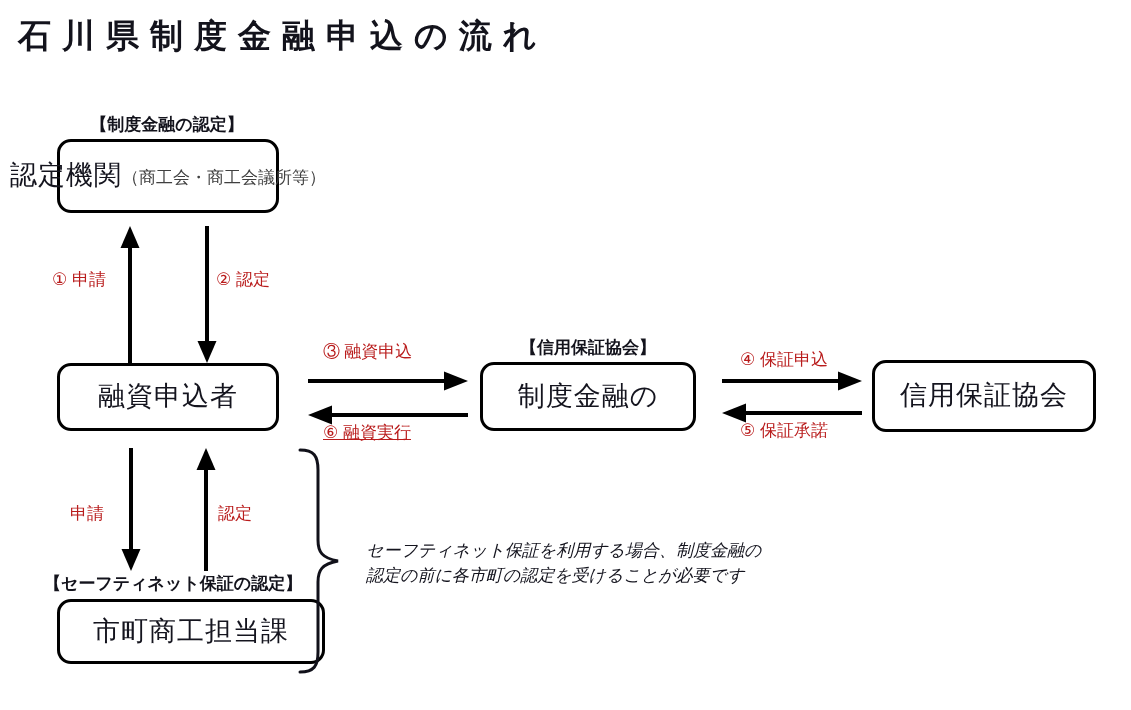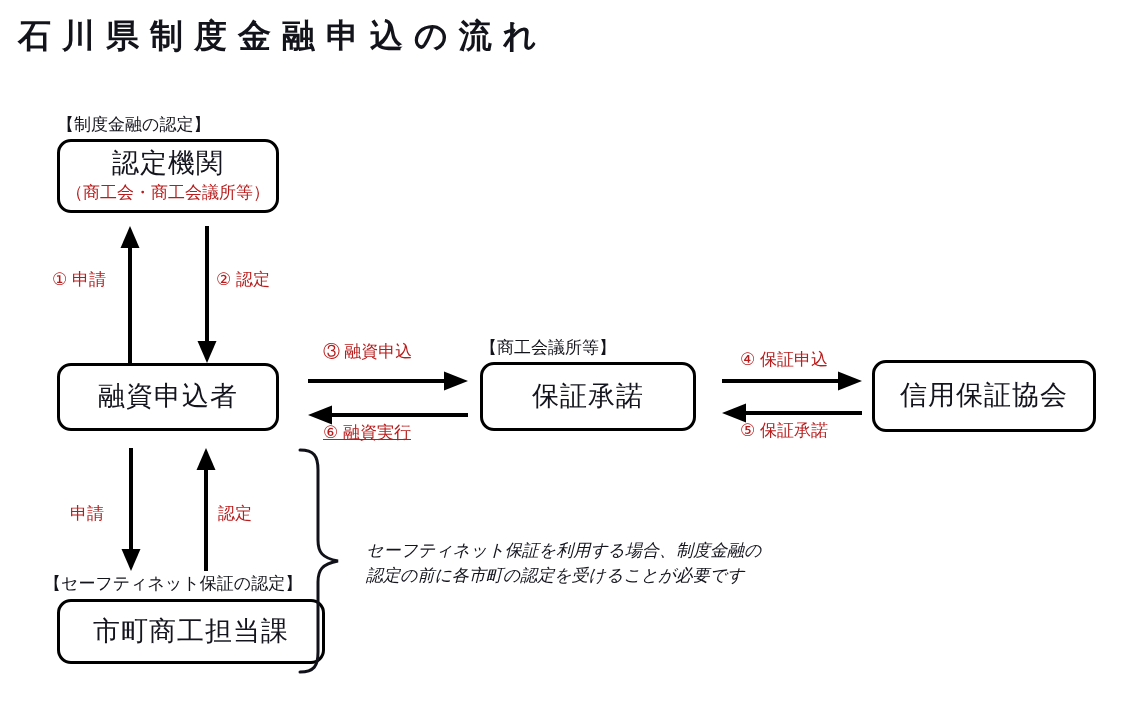--- a/index.html
+++ b/index.html
@@ -35,48 +35,48 @@
   }
 
   
   .node {
     position: absolute;
     box-sizing: border-box;
     border: 3px solid #000000;
     border-radius: 14px;
     background: #ffffff;
     display: flex;
-    flex-direction: column;
+    flex-direction: row;
     align-items: center;
     justify-content: center;
   }
   .node .main-label {
     font-size: 27px;
     color: #14141e;
     letter-spacing: 1px;
     line-height: 1.1;
     white-space: nowrap;
   }
   .node .sub-label {
     font-size: 17px;
-    color: #b91c1c;
+    color: #404040;
     letter-spacing: 0px;
     line-height: 1.15;
     margin-top: 4px;
     white-space: nowrap;
   }
 
   
   .cap {
     position: absolute;
     font-size: 17px;
-    font-weight: normal;
+    font-weight: bold;
     color: #13131c;
     white-space: nowrap;
-    text-align: left;
+    text-align: center;
   }
 
   
   .arrow {
     position: absolute;
   }
   .arrow svg { display: block; }
 
   
   .alabel {
@@ -112,23 +112,23 @@
   <div class="cap" style="left:57px; top:113px; width:220px;">【制度金融の認定】</div>
   <div class="node" style="left:57px; top:139px; width:222px; height:74px;">
     <div class="main-label">認定機関</div>
     <div class="sub-label">（商工会・商工会議所等）</div>
   </div>
 
   <div class="node" style="left:57px; top:363px; width:222px; height:68px;">
     <div class="main-label">融資申込者</div>
   </div>
 
-  <div class="cap" style="left:480px; top:336px; width:216px;">【商工会議所等】</div>
+  <div class="cap" style="left:480px; top:336px; width:216px;">【信用保証協会】</div>
   <div class="node" style="left:480px; top:362px; width:216px; height:69px;">
-    <div class="main-label">保証承諾</div>
+    <div class="main-label">制度金融の</div>
   </div>
 
   <div class="node" style="left:872px; top:360px; width:224px; height:72px;">
     <div class="main-label">信用保証協会</div>
   </div>
 
   <div class="cap" style="left:44px; top:572px; width:250px;">【セーフティネット保証の認定】</div>
   <div class="node" style="left:57px; top:599px; width:268px; height:65px;">
     <div class="main-label">市町商工担当課</div>
   </div>

